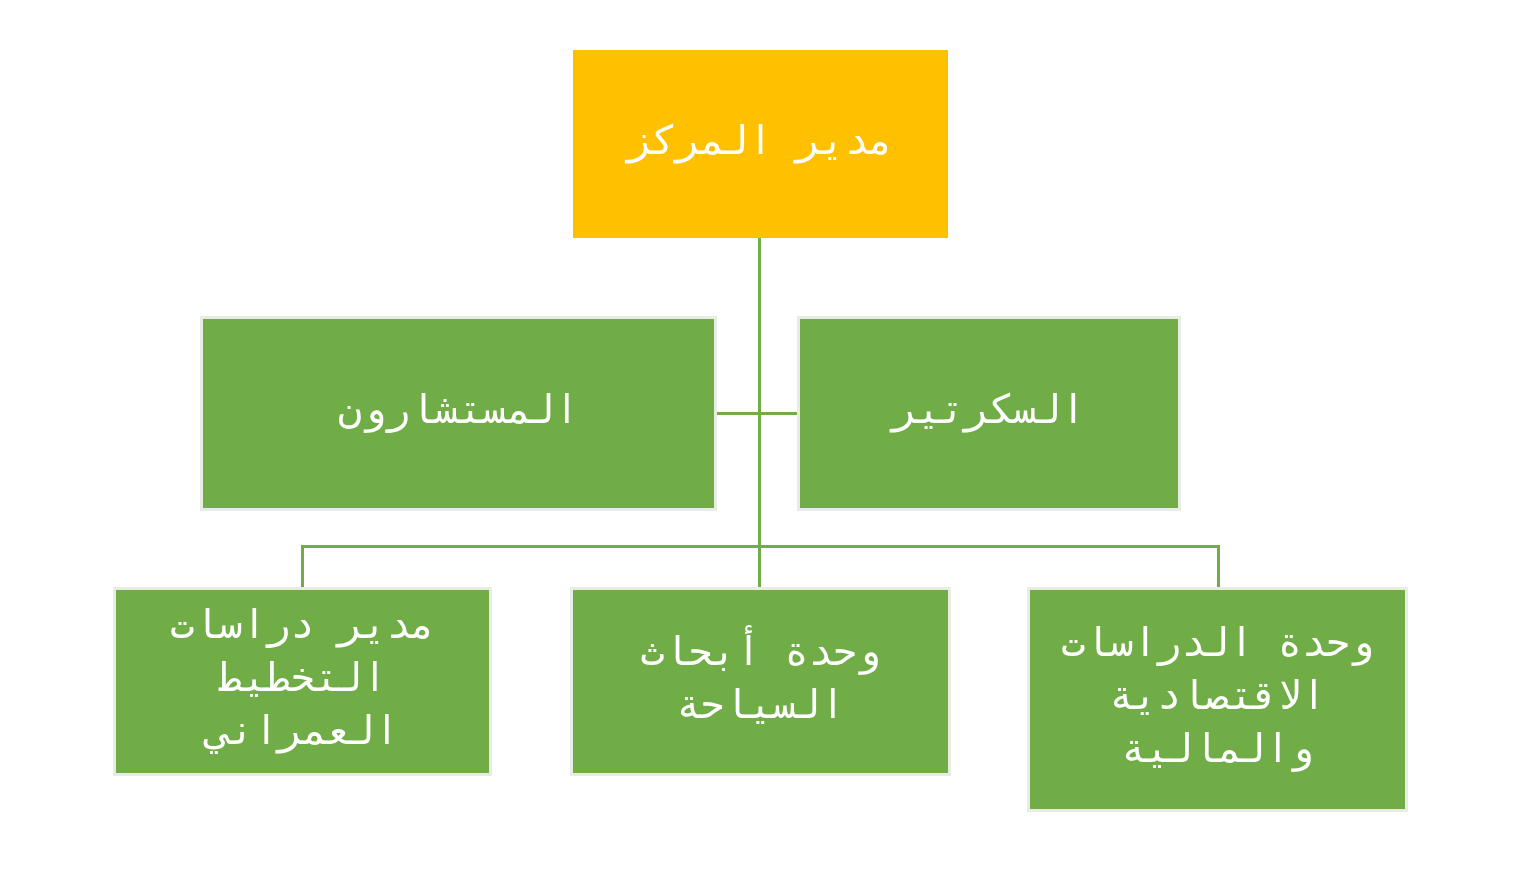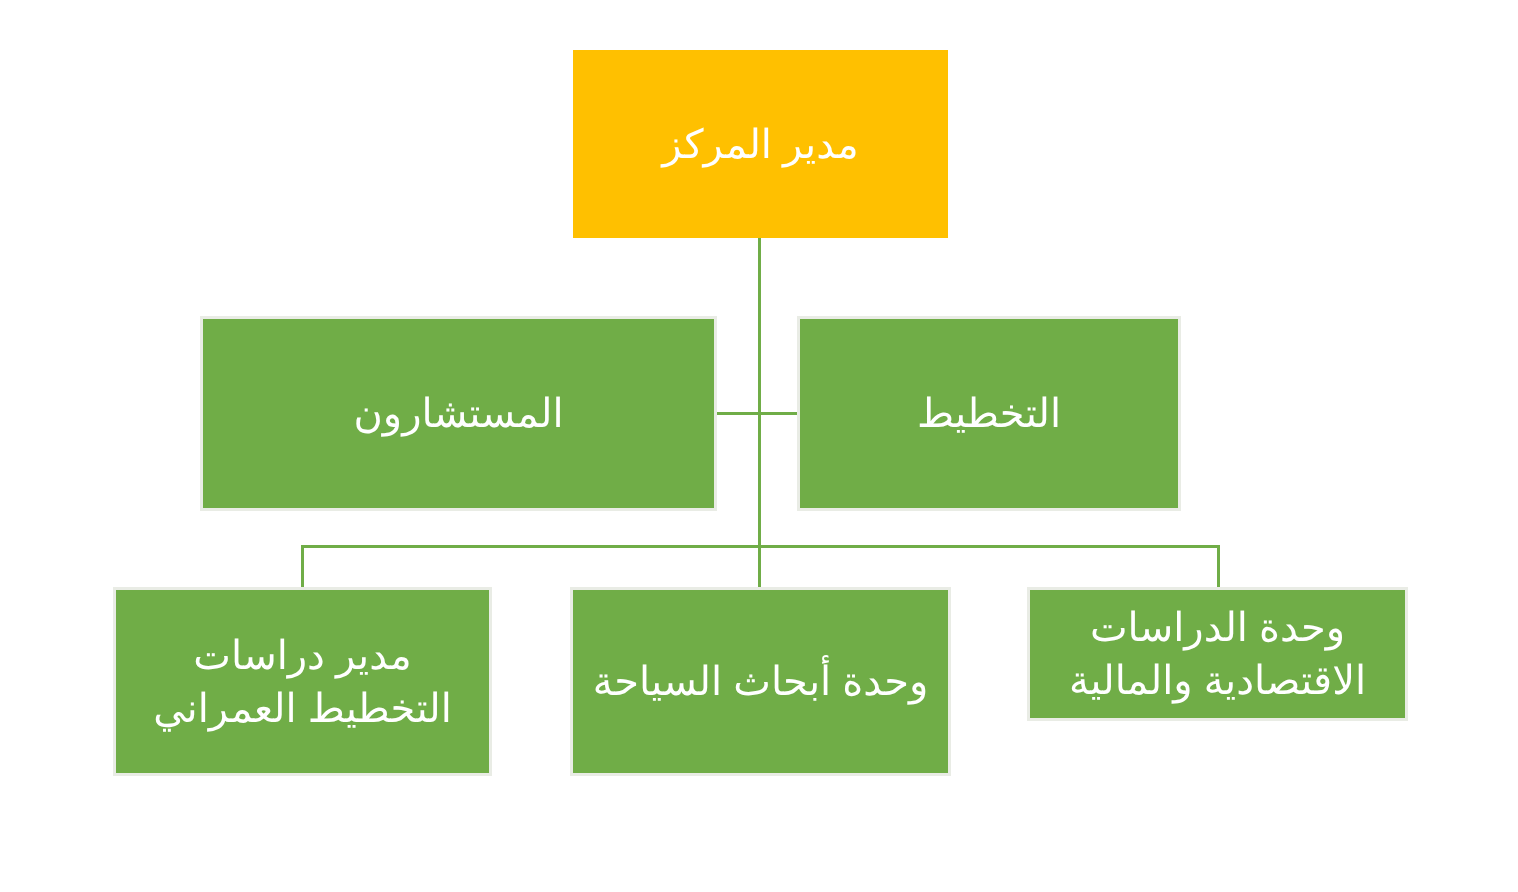--- a/index.html
+++ b/index.html
@@ -11,21 +11,21 @@
     --background: #FFFFFF;
   }
   * { margin: 0; padding: 0; box-sizing: border-box; }
   html, body { background: var(--background); }
   .canvas {
     position: relative;
     width: 1518px;
     height: 892px;
     background: var(--background);
     overflow: hidden;
-    font-family: Liberation Sans, sans-serif;
+    font-family: Liberation Mono, monospace;
     padding-left: 20px;
   }
   .node {
     position: absolute;
     display: flex;
     align-items: center;
     justify-content: center;
     text-align: center;
     direction: rtl;
     color: var(--text);
@@ -38,21 +38,21 @@
     left: 573px; top: 50px; width: 375px; height: 188px;
   }
   .node-green {
     background: var(--node_fill);
     border: 3px solid var(--node_border);
   }
   .node-consultants { left: 200px; top: 316px; width: 517px; height: 195px; text-align: center; }
   .node-secretary   { left: 797px; top: 316px; width: 384px; height: 195px; }
   .node-unit-urban    { left: 113px;  top: 587px; width: 379px; height: 189px; }
   .node-unit-tourism  { left: 570px;  top: 587px; width: 381px; height: 189px; }
-  .node-unit-economic { left: 1027px; top: 587px; width: 381px; height: 134px; }
+  .node-unit-economic { left: 1027px; top: 587px; width: 381px; height: 225px; }
   .connector {
     position: absolute;
     background: var(--connector);
   }
   .conn-v-main   { left: 758px; top: 238px; width: 3px;  height: 310px; }
   .conn-h-assist { left: 717px; top: 412px; width: 80px; height: 3px; }
   .conn-h-branch { left: 301px; top: 545px; width: 919px; height: 3px; }
   .conn-drop-left   { left: 301px;  top: 545px; width: 3px; height: 44px; }
   .conn-drop-center { left: 758px;  top: 545px; width: 3px; height: 44px; }
   .conn-drop-right  { left: 1217px; top: 545px; width: 3px; height: 44px; }
@@ -70,21 +70,21 @@
   <div class="connector conn-drop-right"></div>
 
   <div class="node node-root">
     <span>مدير المركز</span>
   </div>
 
   <div class="node node-green node-consultants">
     <span>المستشارون</span>
   </div>
   <div class="node node-green node-secretary">
-    <span>التخطيط</span>
+    <span>السكرتير</span>
   </div>
 
   <div class="node node-green node-unit-urban">
     <span>مدير دراسات التخطيط العمراني</span>
   </div>
   <div class="node node-green node-unit-tourism">
     <span>وحدة أبحاث السياحة</span>
   </div>
   <div class="node node-green node-unit-economic">
     <span>وحدة الدراسات الاقتصادية والمالية</span>

